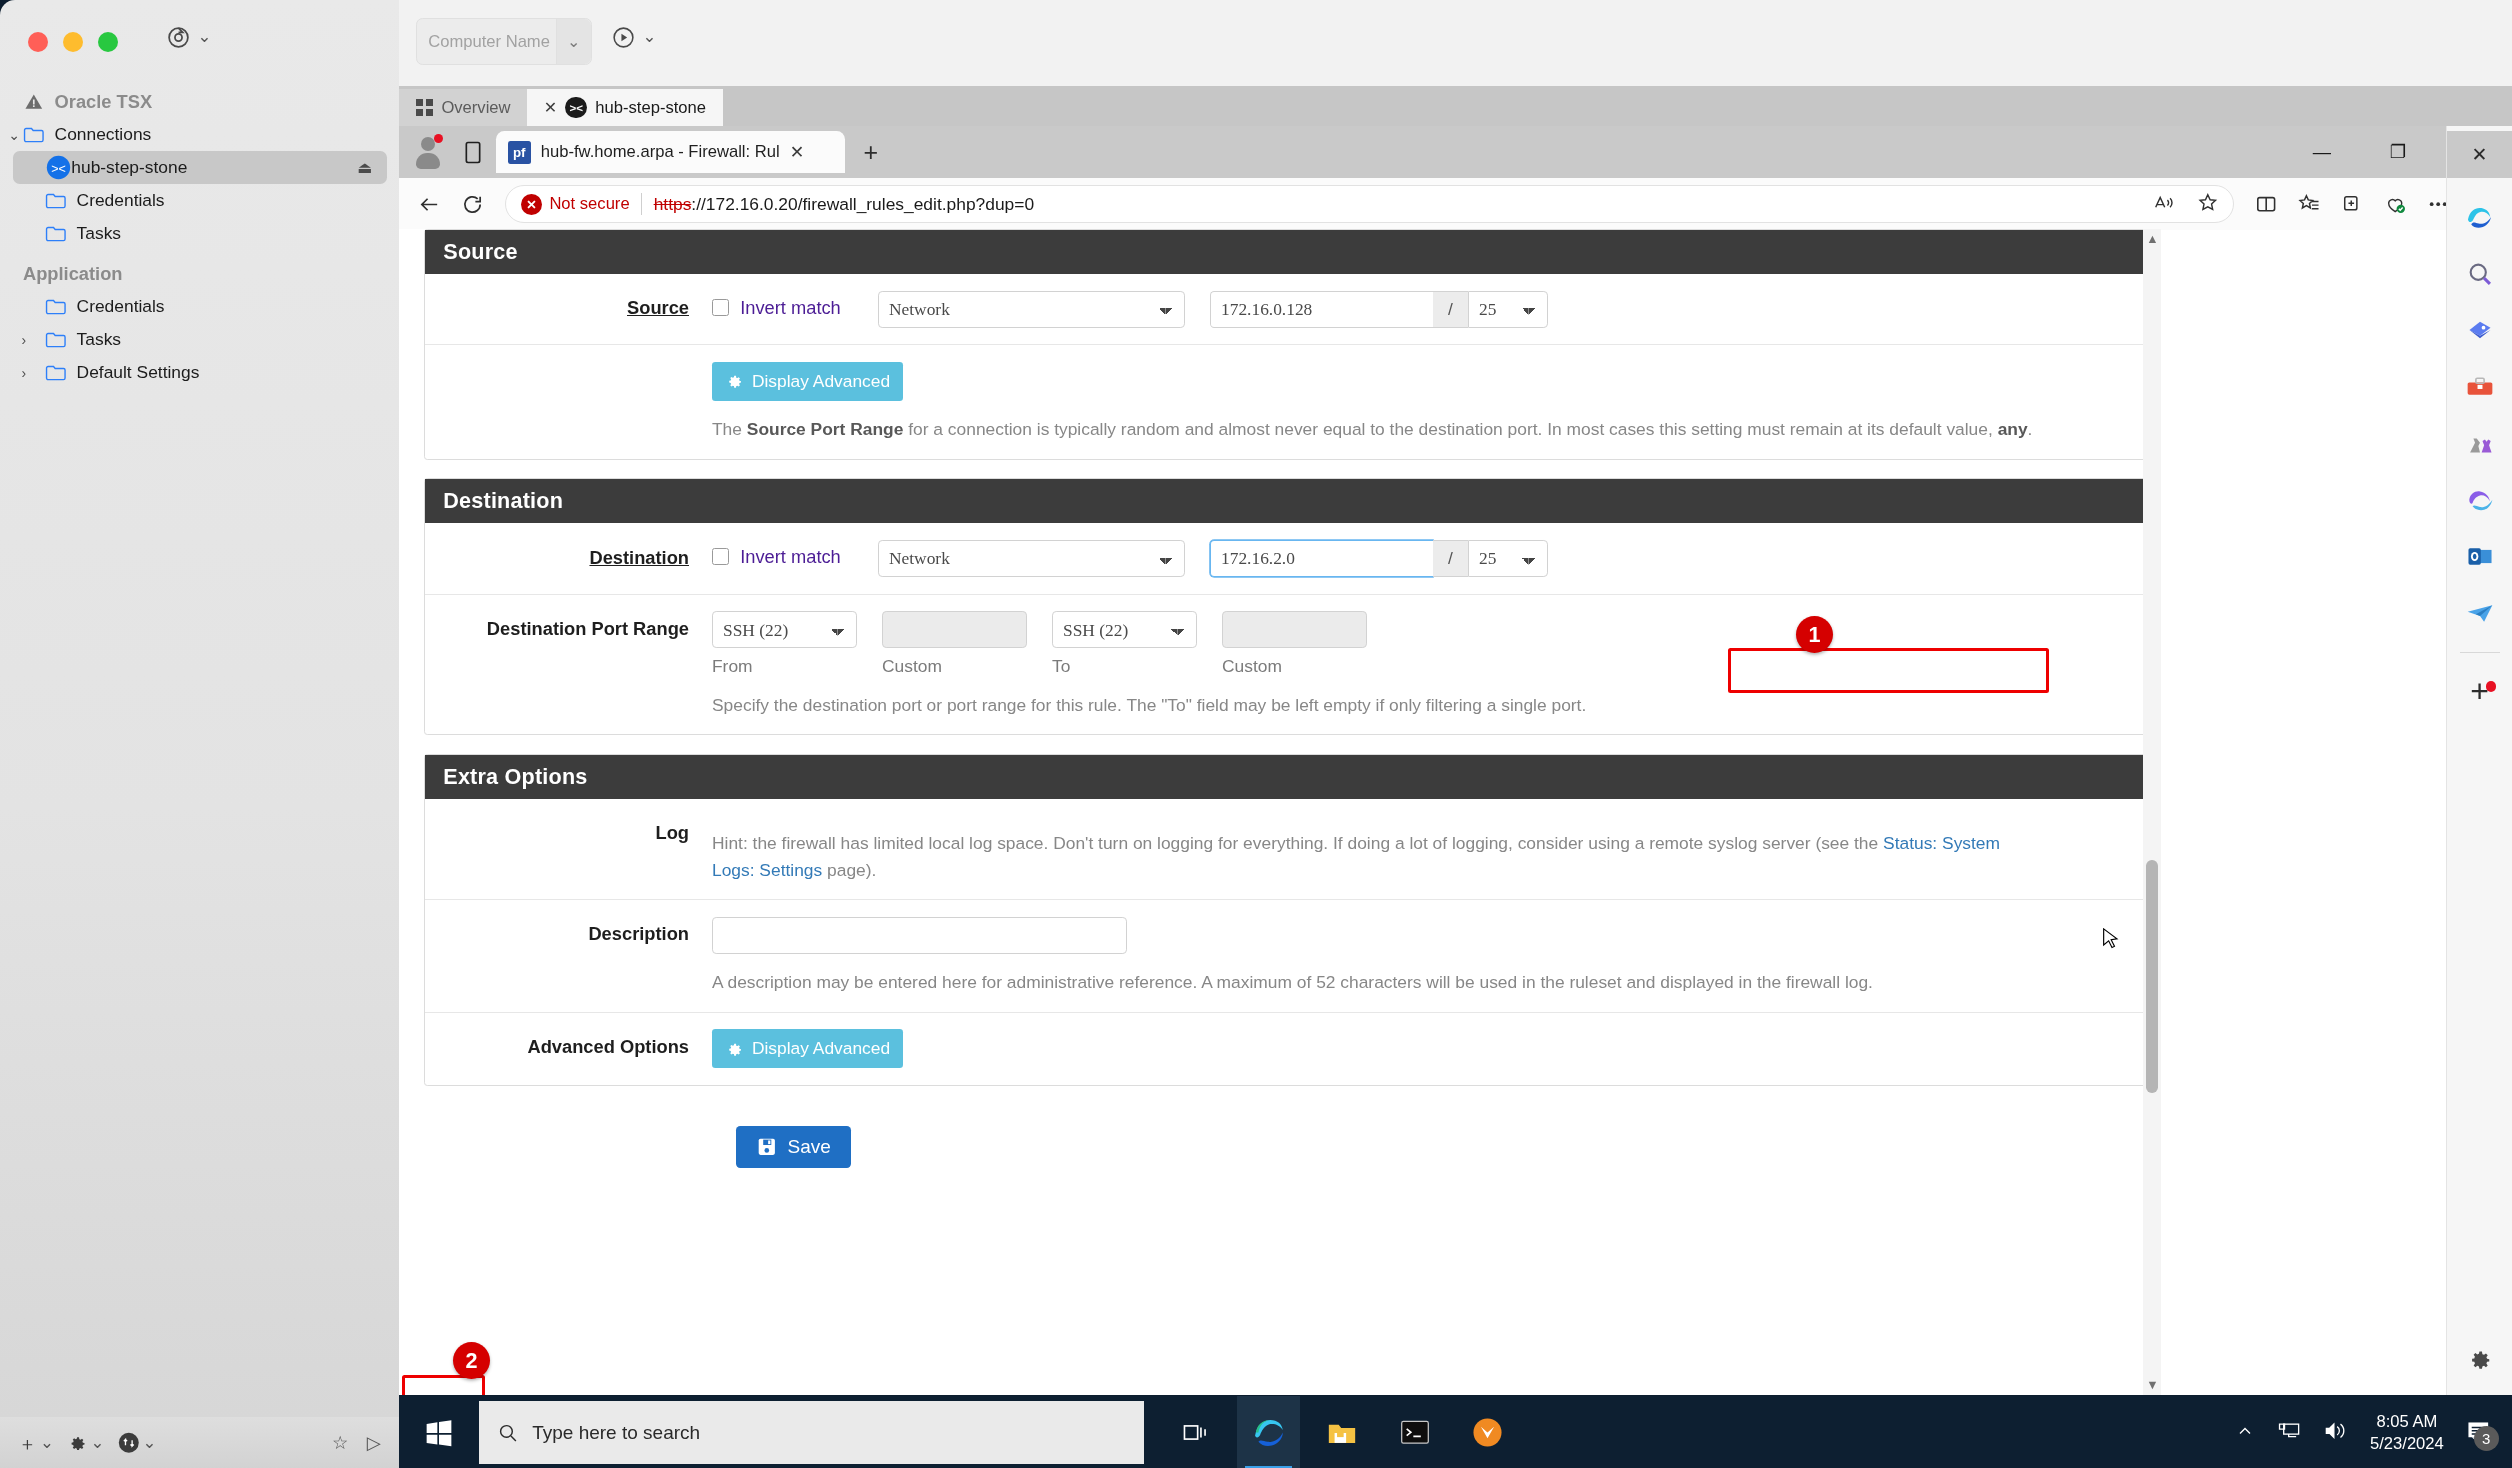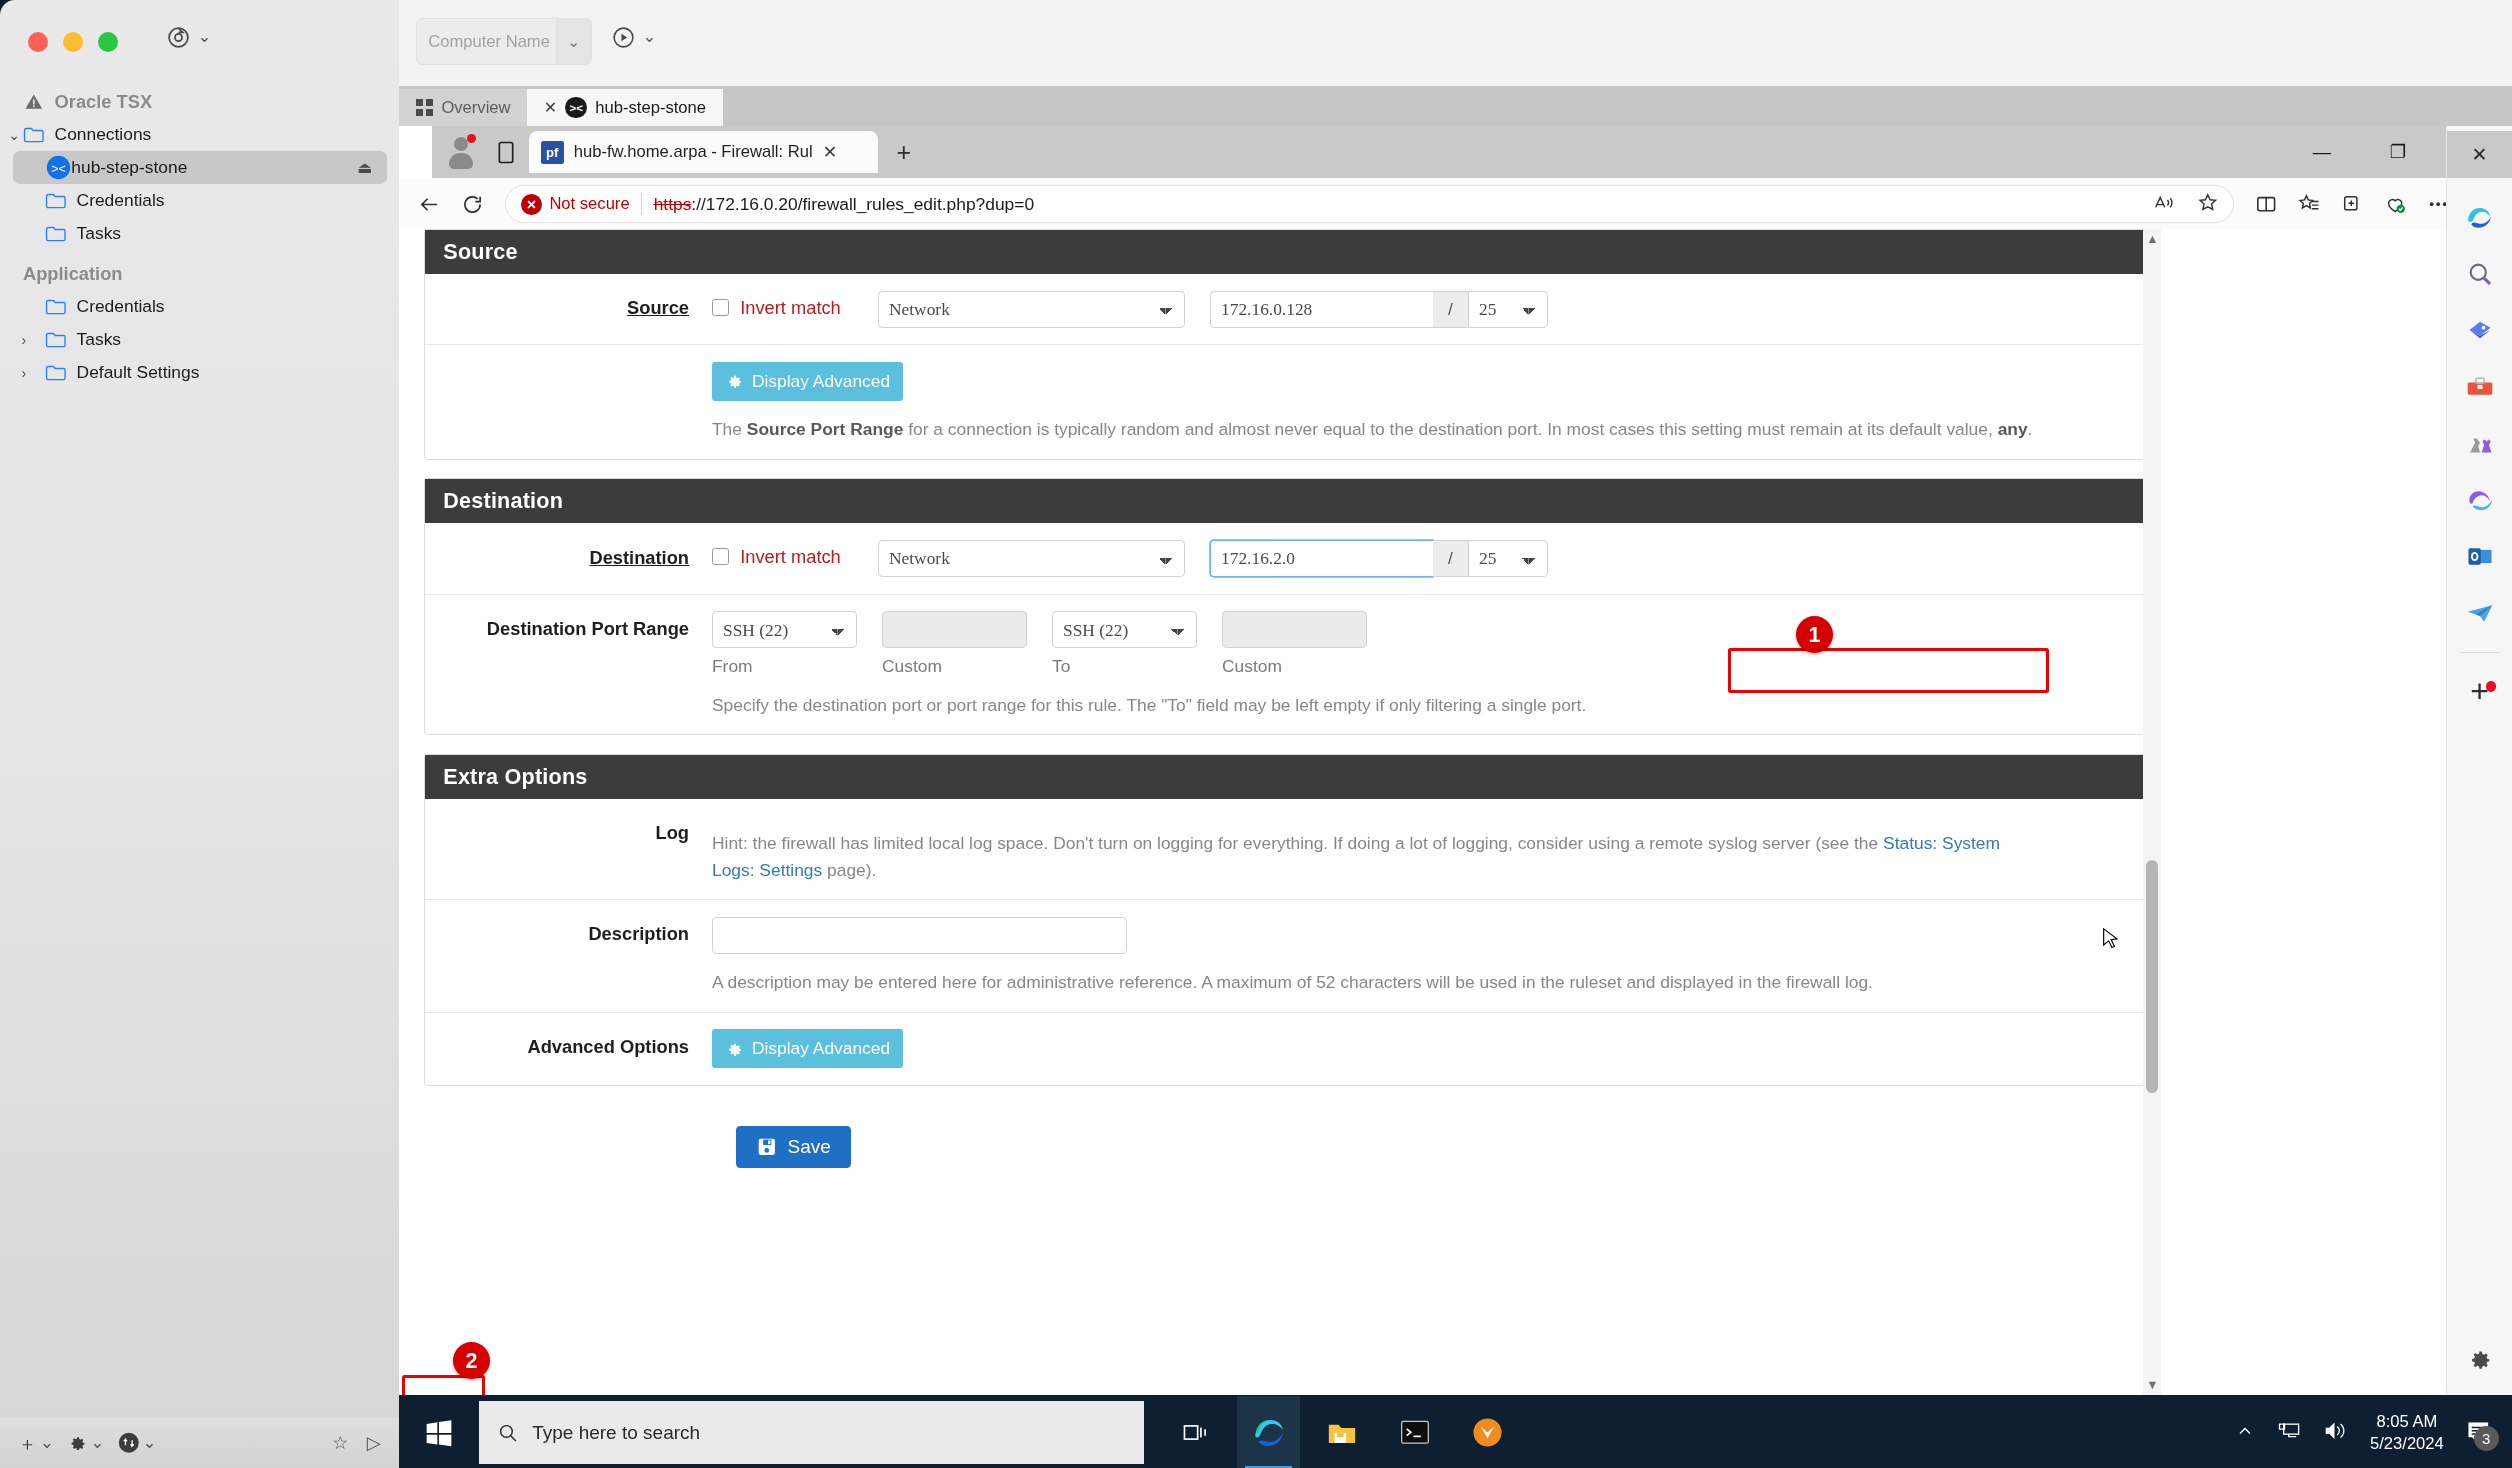--- a/index.html
+++ b/index.html
@@ -91,21 +91,21 @@
     width: 21.6px; height: 21.6px; border-radius: 50%; background: #1b1b1b; color: #fff;
     display: flex; align-items: center; justify-content: center; font-size: 11.6px; font-weight: 700;
   }
 
   
   .edge {
     position: absolute; left: 399px; top: 126px; width: 2113px; height: 1269px;
     background: #ffffff;
   }
   .edge-titlebar {
-    height: 52px; background: #c9c9c9; display: flex; align-items: center; padding-left: 11.6px; margin-left: 33px;
+    height: 52px; background: #c9c9c9; display: flex; align-items: center; padding-left: 11.6px;
   }
   .profile-pill { width: 37px; height: 37px; position: relative; margin-right: 6.6px; }
   .avatar-head { position: absolute; left: 10px; top: 3.3px; width: 14px; height: 14px; border-radius: 50%; background: #8a8a8a; }
   .avatar-body { position: absolute; left: 5px; top: 19px; width: 24px; height: 16px; border-radius: 11.6px 11.6px 5px 5px; background: #8a8a8a; }
   .avatar-dot { position: absolute; right: 4.2px; top: 0.8px; width: 9.1px; height: 9.1px; border-radius: 50%; background: #e81123; }
   .tabs-btn { width: 37px; height: 37px; display: flex; align-items: center; justify-content: center; margin-right: 5px; }
   .browser-tab {
     height: 42px; background: #fbfbfb; border-radius: 8.3px 8.3px 0 0;
     display: flex; align-items: center; gap: 10px; padding: 0 11.6px; min-width: 349px;
   }
@@ -153,21 +153,21 @@
   .frow:last-child { border-bottom: none; }
   .flabel {
     width: 287px; flex: 0 0 287px; text-align: right; padding-right: 23px;
     font-size: 18.3px; font-weight: 700; color: #1e1e1e; padding-top: 6.6px;
   }
   .flabel.u { text-decoration: underline; }
   .fbody { flex: 1; display: flex; align-items: flex-start; gap: 0; flex-wrap: wrap; }
 
   .chk-wrap { display: flex; align-items: center; gap: 10.8px; width: 166px; padding-top: 5.8px; }
   .chk { width: 17.4px; height: 17.4px; border: 0.8px solid #9a9a9a; border-radius: 2.5px; background: #fff; }
-  .chk-label { font-size: 18.3px; color: #b91c1c; }
+  .chk-label { font-size: 18.3px; color: #4c1d95; }
 
   select.sel, input.inp {
     font-family: Liberation Serif, serif; font-size: 17.4px; color: #4a4a4a;
     border: 0.8px solid #d2d2d2; border-radius: 4.2px; background: #fff; height: 37px;
     padding: 0 10px; outline: none;
   }
   select.sel { appearance: none; -webkit-appearance: none;
     background-image: linear-gradient(45deg,transparent 50%,#444 50%),linear-gradient(135deg,#444 50%,transparent 50%);
     background-position: calc(100% - 18.3px) 16.6px, calc(100% - 11.6px) 16.6px;
     background-size: 6.6px 6.6px, 6.6px 6.6px; background-repeat: no-repeat; padding-right: 35px; }

